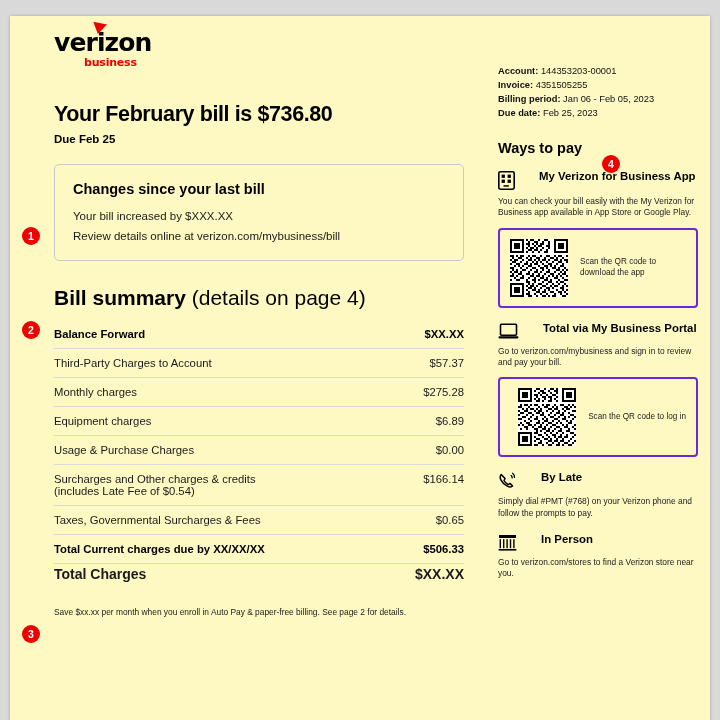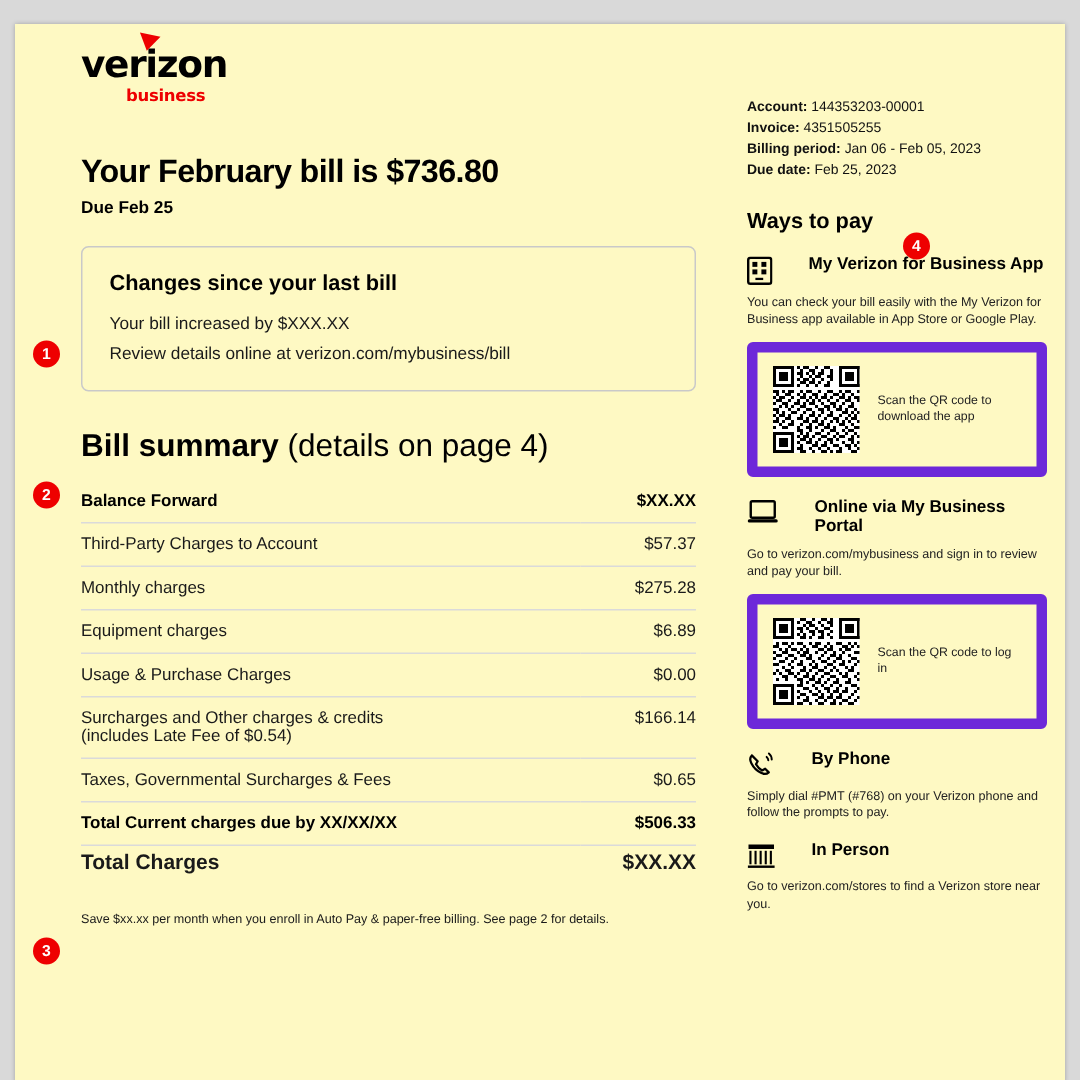--- a/index.html
+++ b/index.html
@@ -198,26 +198,27 @@
     line-height: 1.15;
   }
   .pay-desc {
     font-size: 8.4px;
     color: #222;
     margin-top: 6px;
     line-height: 1.35;
   }
   .qr-box {
     margin-top: 9px;
-    border: 7px solid #6d28d9;
+    border: 2px solid #6d28d9;
     border-radius: 4px;
     padding: 9px 10px;
     display: flex;
     align-items: center;
     gap: 12px;
+    justify-content: flex-end;
   }
   .qr {
     width: 58px;
     height: 58px;
     flex: 0 0 58px;
   }
   .qr-text {
     font-size: 8.2px;
     color: #222;
     line-height: 1.3;
@@ -576,21 +577,21 @@
     </div>
 
     <div class="pay-block">
       <div class="pay-head">
         <span class="ic">
           <svg class="icon-svg" width="21" height="17" viewBox="0 0 21 17">
             <rect x="2.5" y="1.2" width="16" height="11" rx="1" fill="none" stroke="#000" stroke-width="1.6"></rect>
             <rect x="0.5" y="13.2" width="20" height="2.2" rx="1.1" fill="#000"></rect>
           </svg>
         </span>
-        <div class="pay-name">Online via My Business Portal</div>
+        <div class="pay-name">Total via My Business Portal</div>
       </div>
       <div class="pay-desc">Go to verizon.com/mybusiness and sign in to review and pay your bill.</div>
       <div class="qr-box">
         <svg class="qr" viewBox="0 0 29 29" shape-rendering="crispEdges">
           <rect width="29" height="29" fill="#fff"></rect>
           <g fill="#000">
             <rect x="0" y="0" width="7" height="1"></rect>
               <rect x="0" y="6" width="7" height="1"></rect>
             <rect x="0" y="0" width="1" height="7"></rect>
               <rect x="6" y="0" width="1" height="7"></rect>
@@ -805,21 +806,21 @@
 
     <div class="pay-block">
       <div class="pay-head">
         <span class="ic">
           <svg class="icon-svg" width="19" height="18" viewBox="0 0 19 18">
             <path d="M3.2 2.6c-1.2 1.3-1.3 3.3-.3 5.2 1.3 2.6 3.8 5.1 6.4 6.4 1.9 1 3.9.9 5.2-.3l-2.4-2.4-2 1.1c-1.5-.8-3.3-2.6-4.1-4.1l1.1-2z" fill="none" stroke="#000" stroke-width="1.5" stroke-linejoin="round"></path>
             <path d="M14.6 1.3c1.2 1 1.9 2.5 1.9 4.1" fill="none" stroke="#000" stroke-width="1.3" stroke-linecap="round"></path>
             <path d="M13.1 3.6c.7.6 1.1 1.4 1.1 2.3" fill="none" stroke="#000" stroke-width="1.3" stroke-linecap="round"></path>
           </svg>
         </span>
-        <div class="pay-name">By Phone</div>
+        <div class="pay-name">By Late</div>
       </div>
       <div class="pay-desc">Simply dial #PMT (#768) on your Verizon phone and follow the prompts to pay.</div>
     </div>
 
     <div class="pay-block">
       <div class="pay-head">
         <span class="ic">
           <svg class="icon-svg" width="19" height="17" viewBox="0 0 19 17">
             <rect x="1" y="1" width="17" height="3" fill="#000"></rect>
             <rect x="1.6" y="5.2" width="1.4" height="9" fill="#000"></rect>

